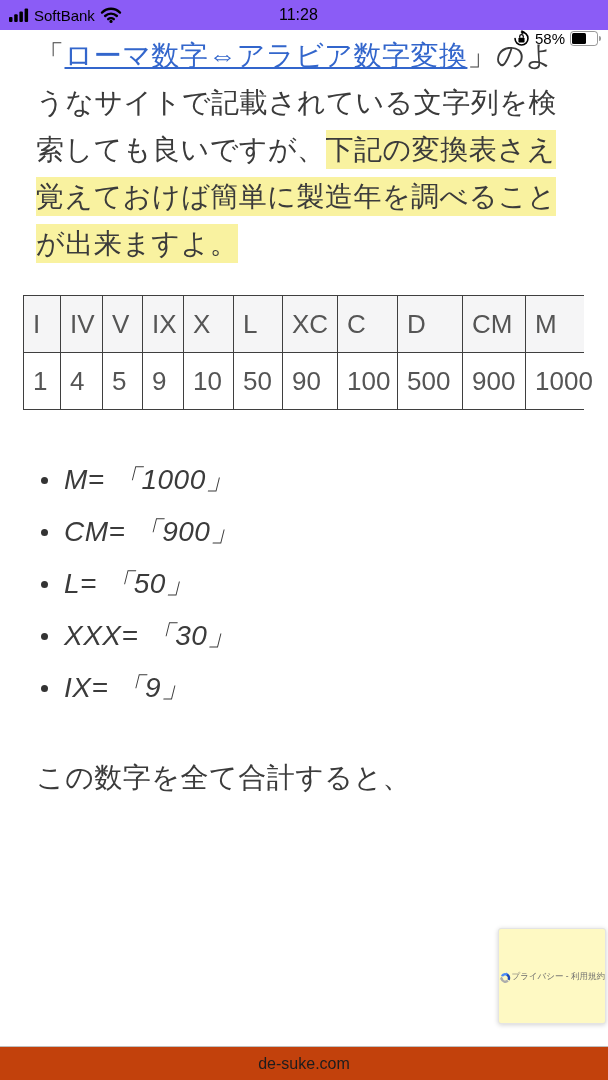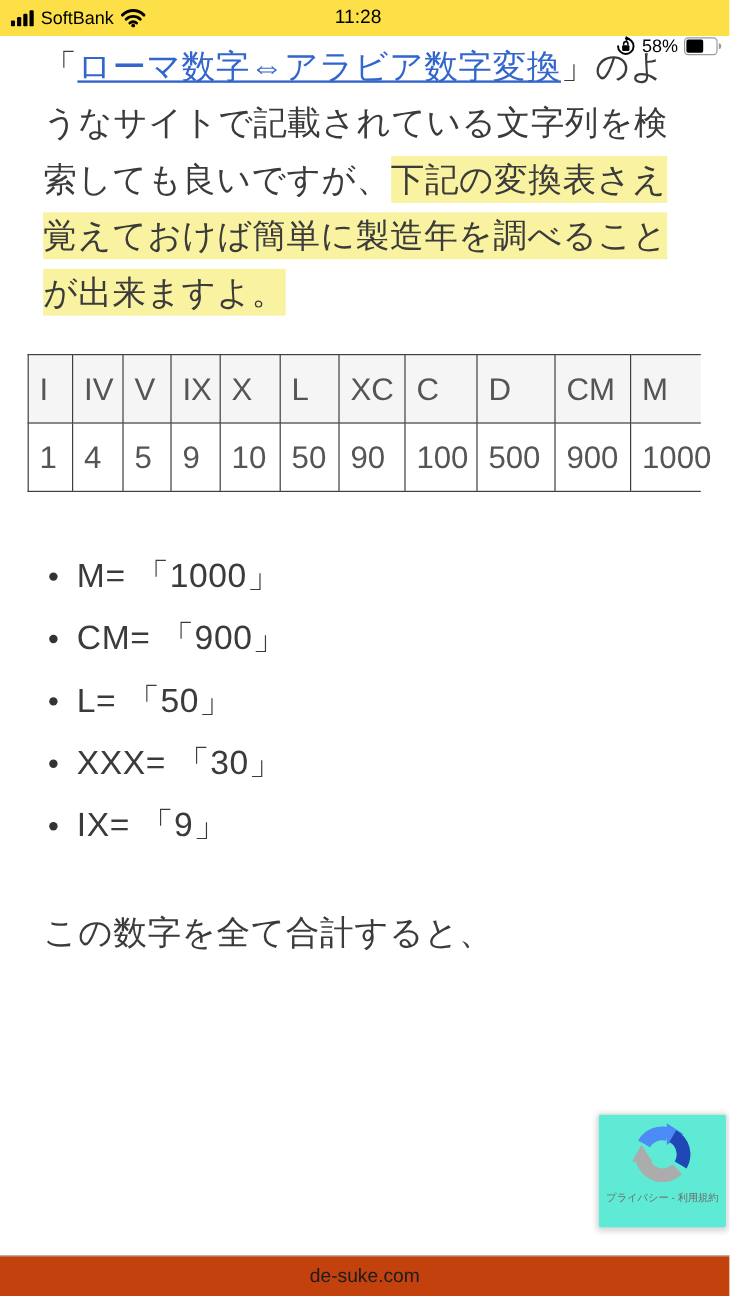--- a/index.html
+++ b/index.html
@@ -2,21 +2,21 @@
 <html><head>
 <meta charset="utf-8">
 <style>
   html,body{margin:0;padding:0;}
   body{
     width:608px;height:1080px;position:relative;overflow:hidden;
     background:#ffffff;color:#3b3b3b;
     font-family:"Liberation Sans","DejaVu Sans",sans-serif;
   }
   
-  .status-bar{position:relative;height:30px;background:#fde047;}
+  .status-bar{position:relative;height:30px;background:#8b5cf6;}
   .sb-left{position:absolute;left:9px;top:0;height:30px;display:flex;align-items:center;gap:5px;}
   .sb-carrier{font-size:15px;font-weight:500;color:#000;}
   .sb-time{position:absolute;left:256px;top:0;line-height:30px;font-size:16px;font-weight:400;color:#000;margin-left:23px;}
   .sb-right{position:absolute;right:7px;top:0;height:30px;display:flex;align-items:center;gap:5px;margin-top:23px;}
   .sb-percent{font-size:15px;color:#000;}
   .bat{display:flex;align-items:center;}
   .bat-body{width:24px;height:11px;border:1px solid rgba(0,0,0,.4);border-radius:3.5px;padding:1px;box-sizing:content-box;}
   .bat-fill{width:58%;height:100%;background:#000;border-radius:1.5px;}
   .bat-nub{width:2px;height:5px;background:rgba(0,0,0,.4);border-radius:0 2px 2px 0;margin-left:1px;}
   
@@ -29,29 +29,29 @@
   .table-wrap{margin-top:28px;margin-left:-1px;}
   table.conv{border-collapse:collapse;table-layout:fixed;width:560px;font-size:26px;color:#555;}
   table.conv th,table.conv td{
     border:1.5px solid #3f3f3f;height:56px;padding:0 0 0 9px;
     font-weight:400;text-align:left;vertical-align:middle;white-space:nowrap;overflow:visible;
   }
   table.conv th{background:#f5f5f6;}
   table.conv th:last-child,table.conv td:last-child{border-right:none;}
   #para2{margin-top:57px;}
   ul.conv-list{margin:44px 0 0;padding:0;list-style:none;}
-  ul.conv-list li{position:relative;padding-left:40px;font-size:28px;line-height:52px;letter-spacing:.5px;}
+  ul.conv-list li{position:relative;padding-left:40px;font-size:28px;line-height:52px;letter-spacing:.5px;font-style:italic;}
   ul.conv-list li::before{content:"";position:absolute;left:17px;top:23px;width:7px;height:7px;border-radius:50%;background:#333;}
   #para3{margin-top:40px;}
   
   .recaptcha-badge{
     position:absolute;top:928px;right:2px;width:106px;height:94px;
-    background:#5eead4;border:1px solid #e4e4e4;border-radius:3px;
+    background:#fef9c3;border:1px solid #e4e4e4;border-radius:3px;
     box-shadow:0 1px 5px rgba(0,0,0,.18);
-    display:flex;flex-direction:column;align-items:center;justify-content:flex-start;z-index:5;
+    display:flex;align-items:center;justify-content:flex-start;z-index:5;
   }
   .recaptcha-badge svg{margin-top:4px;}
   .recaptcha-caption{font-size:8.5px;color:#6d6d6d;margin-top:2px;white-space:nowrap;}
   
   .bottom-bar{
     position:absolute;left:0;bottom:0;width:608px;height:33px;
     background:#c2410c;border-top:1px solid #bfbfbf;
     display:flex;align-items:center;justify-content:center;z-index:4;
   }
   .bottom-url{font-size:16px;color:#1c1c1e;}

